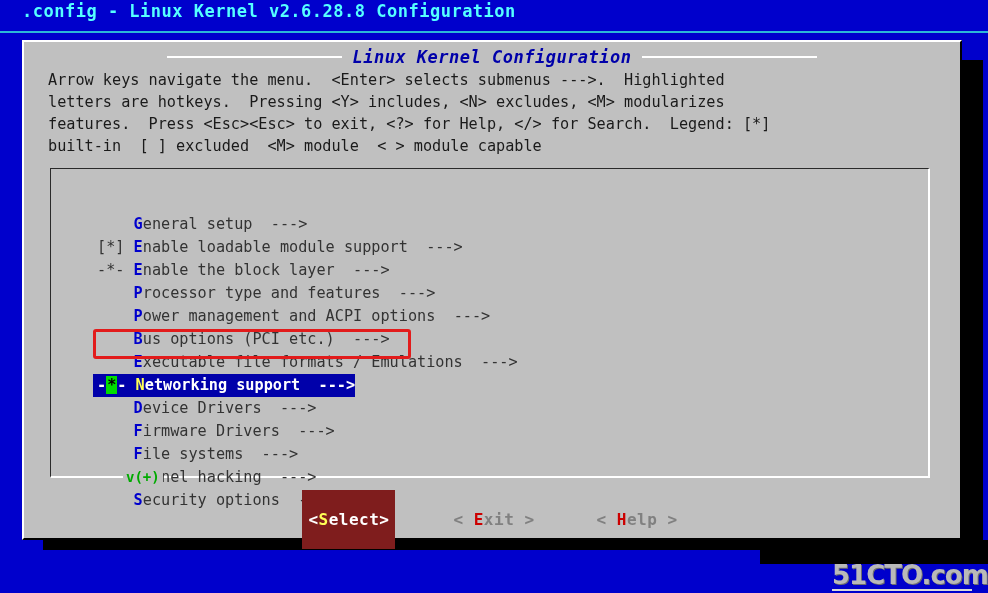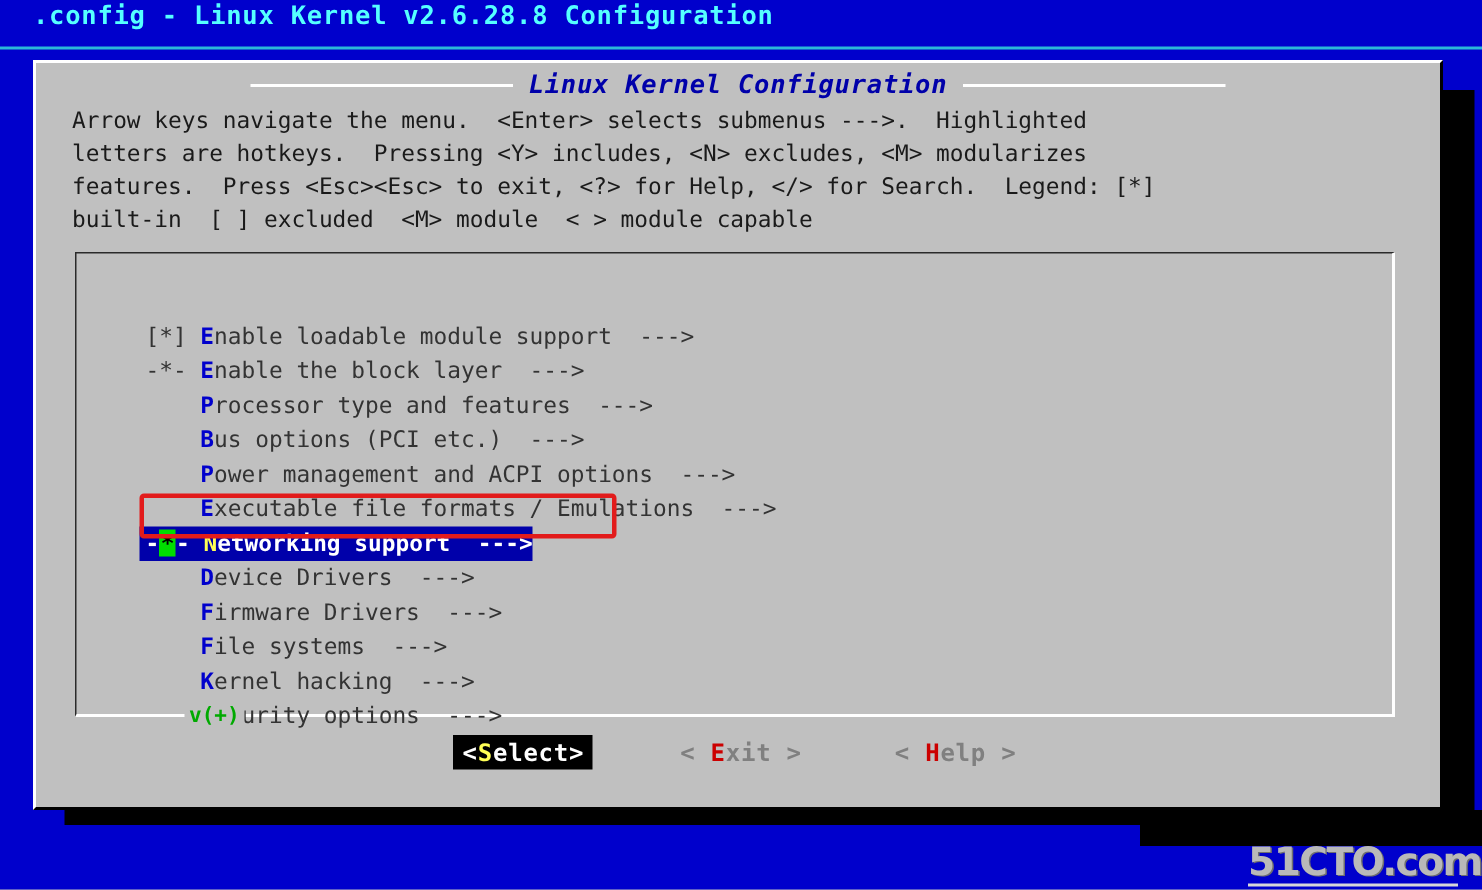--- a/index.html
+++ b/index.html
@@ -218,23 +218,23 @@
     white-space: pre;
     color: #808080;
     letter-spacing: 0.5px;
     padding: 1px 4px;
   }
   .dlg-button .bhot {
     color: #cc0000;
     font-weight: bold;
   }
   .dlg-button.active {
-    background: #000000;
+    background: #7f1d1d;
     color: #ffffff;
-    padding: 2px 6px;
+    padding: 20px 6px;
   }
   .dlg-button.active .bhot {
     color: #ffff55;
   }
 
   
   #watermark {
     position: absolute;
     left: 832px;
     top: 518px;
@@ -304,25 +304,26 @@
   <div id="dialog-title-row">
     <span class="title-rule-seg" style="width:175px"></span>
     <span id="dialog-title-text">Linux Kernel Configuration</span>
     <span class="title-rule-seg" style="width:175px"></span>
   </div>
 
   <div id="helptext"><div>Arrow keys navigate the menu.  &lt;Enter&gt; selects submenus ---&gt;.  Highlighted</div><div>letters are hotkeys.  Pressing &lt;Y&gt; includes, &lt;N&gt; excludes, &lt;M&gt; modularizes</div><div>features.  Press &lt;Esc&gt;&lt;Esc&gt; to exit, &lt;?&gt; for Help, &lt;/&gt; for Search.  Legend: [*]</div><div>built-in  [ ] excluded  &lt;M&gt; module  &lt; &gt; module capable</div></div>
 
   <div id="menu-box">
     <div id="menu-list">
+        <div class="menu-row"><span class="prefix">    </span><span class="hot">G</span><span class="body">eneral setup</span><span class="arrow">  ---&gt;</span></div>
         <div class="menu-row"><span class="prefix">[*] </span><span class="hot">E</span><span class="body">nable loadable module support</span><span class="arrow">  ---&gt;</span></div>
         <div class="menu-row"><span class="prefix">-*- </span><span class="hot">E</span><span class="body">nable the block layer</span><span class="arrow">  ---&gt;</span></div>
         <div class="menu-row"><span class="prefix">    </span><span class="hot">P</span><span class="body">rocessor type and features</span><span class="arrow">  ---&gt;</span></div>
+        <div class="menu-row"><span class="prefix">    </span><span class="hot">P</span><span class="body">ower management and ACPI options</span><span class="arrow">  ---&gt;</span></div>
         <div class="menu-row"><span class="prefix">    </span><span class="hot">B</span><span class="body">us options (PCI etc.)</span><span class="arrow">  ---&gt;</span></div>
-        <div class="menu-row"><span class="prefix">    </span><span class="hot">P</span><span class="body">ower management and ACPI options</span><span class="arrow">  ---&gt;</span></div>
         <div class="menu-row"><span class="prefix">    </span><span class="hot">E</span><span class="body">xecutable file formats / Emulations</span><span class="arrow">  ---&gt;</span></div>
         <div class="menu-row selected"><span class="prefix">-</span><span class="cursor-cell">*</span><span class="prefix">- </span><span class="hot">N</span><span class="body">etworking support</span><span class="arrow">  ---&gt;</span></div>
         <div class="menu-row"><span class="prefix">    </span><span class="hot">D</span><span class="body">evice Drivers</span><span class="arrow">  ---&gt;</span></div>
         <div class="menu-row"><span class="prefix">    </span><span class="hot">F</span><span class="body">irmware Drivers</span><span class="arrow">  ---&gt;</span></div>
         <div class="menu-row"><span class="prefix">    </span><span class="hot">F</span><span class="body">ile systems</span><span class="arrow">  ---&gt;</span></div>
         <div class="menu-row"><span class="prefix">    </span><span class="hot">K</span><span class="body">ernel hacking</span><span class="arrow">  ---&gt;</span></div>
         <div class="menu-row"><span class="prefix">    </span><span class="hot">S</span><span class="body">ecurity options</span><span class="arrow">  ---&gt;</span></div>
       </div>
     <div id="scroll-indicator">v(+)</div>
   </div>

